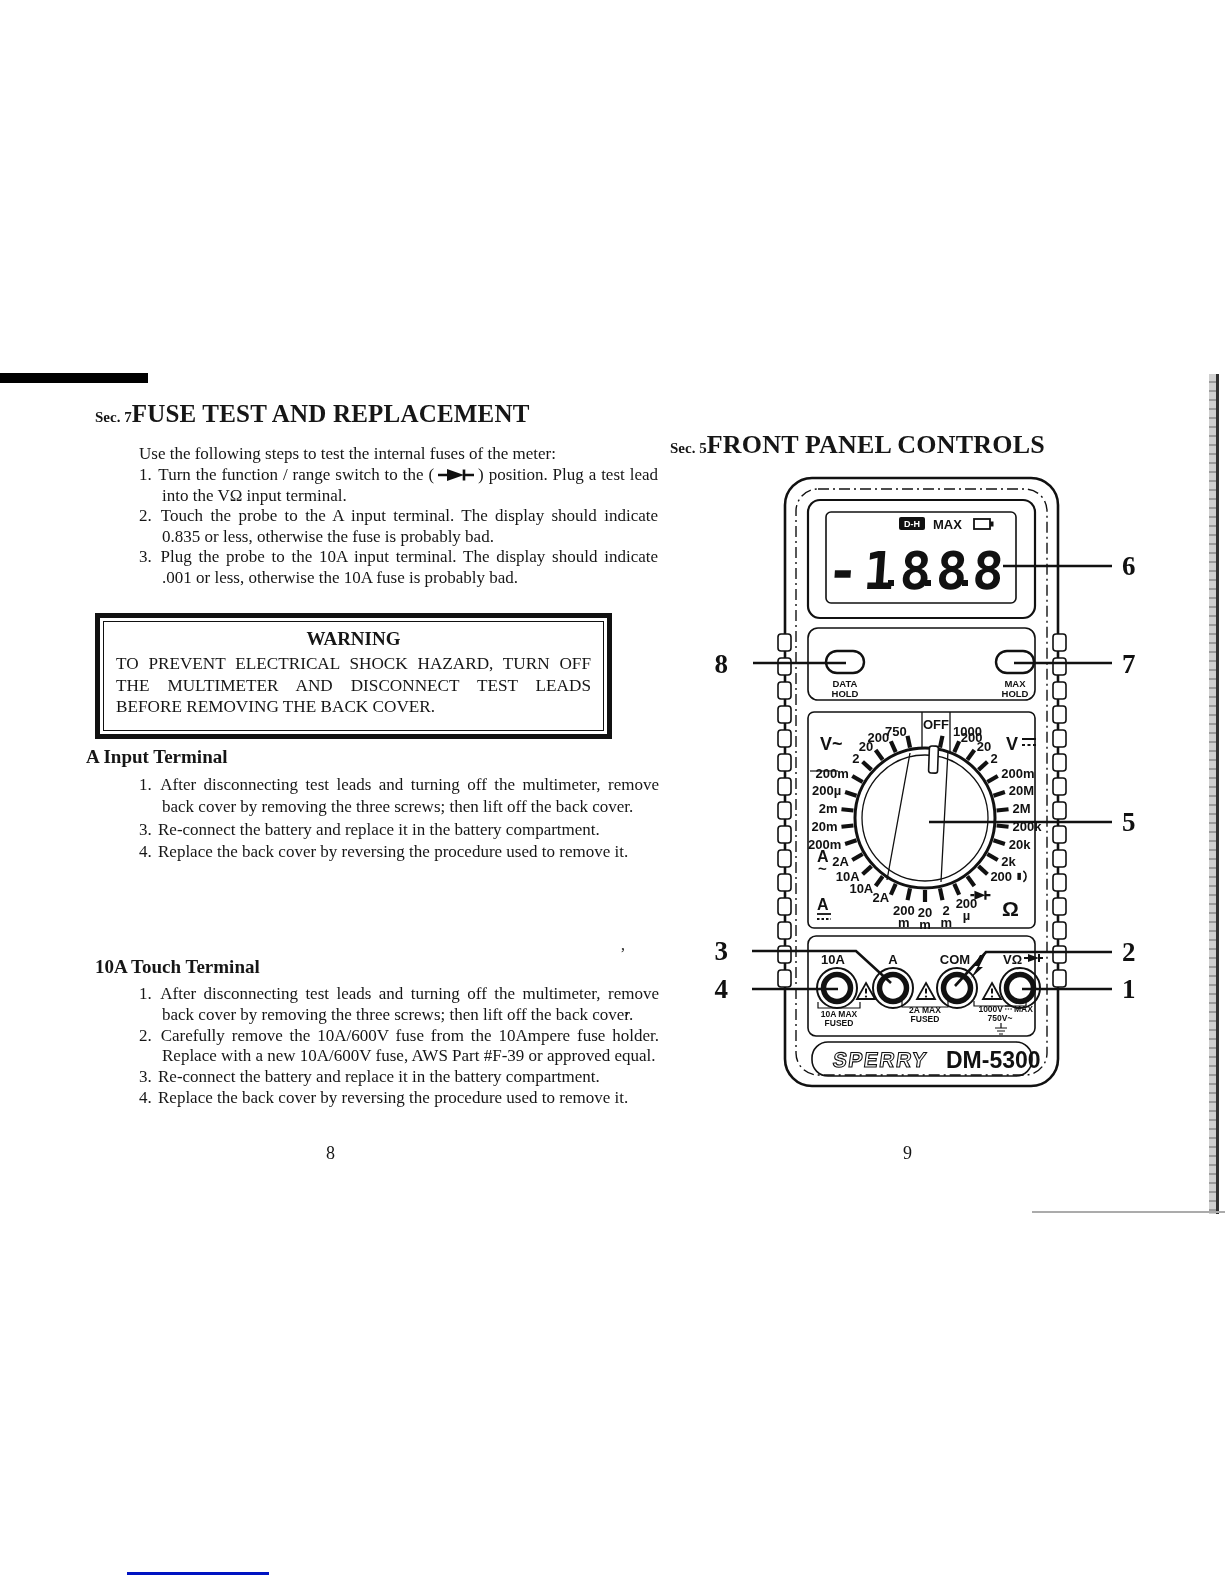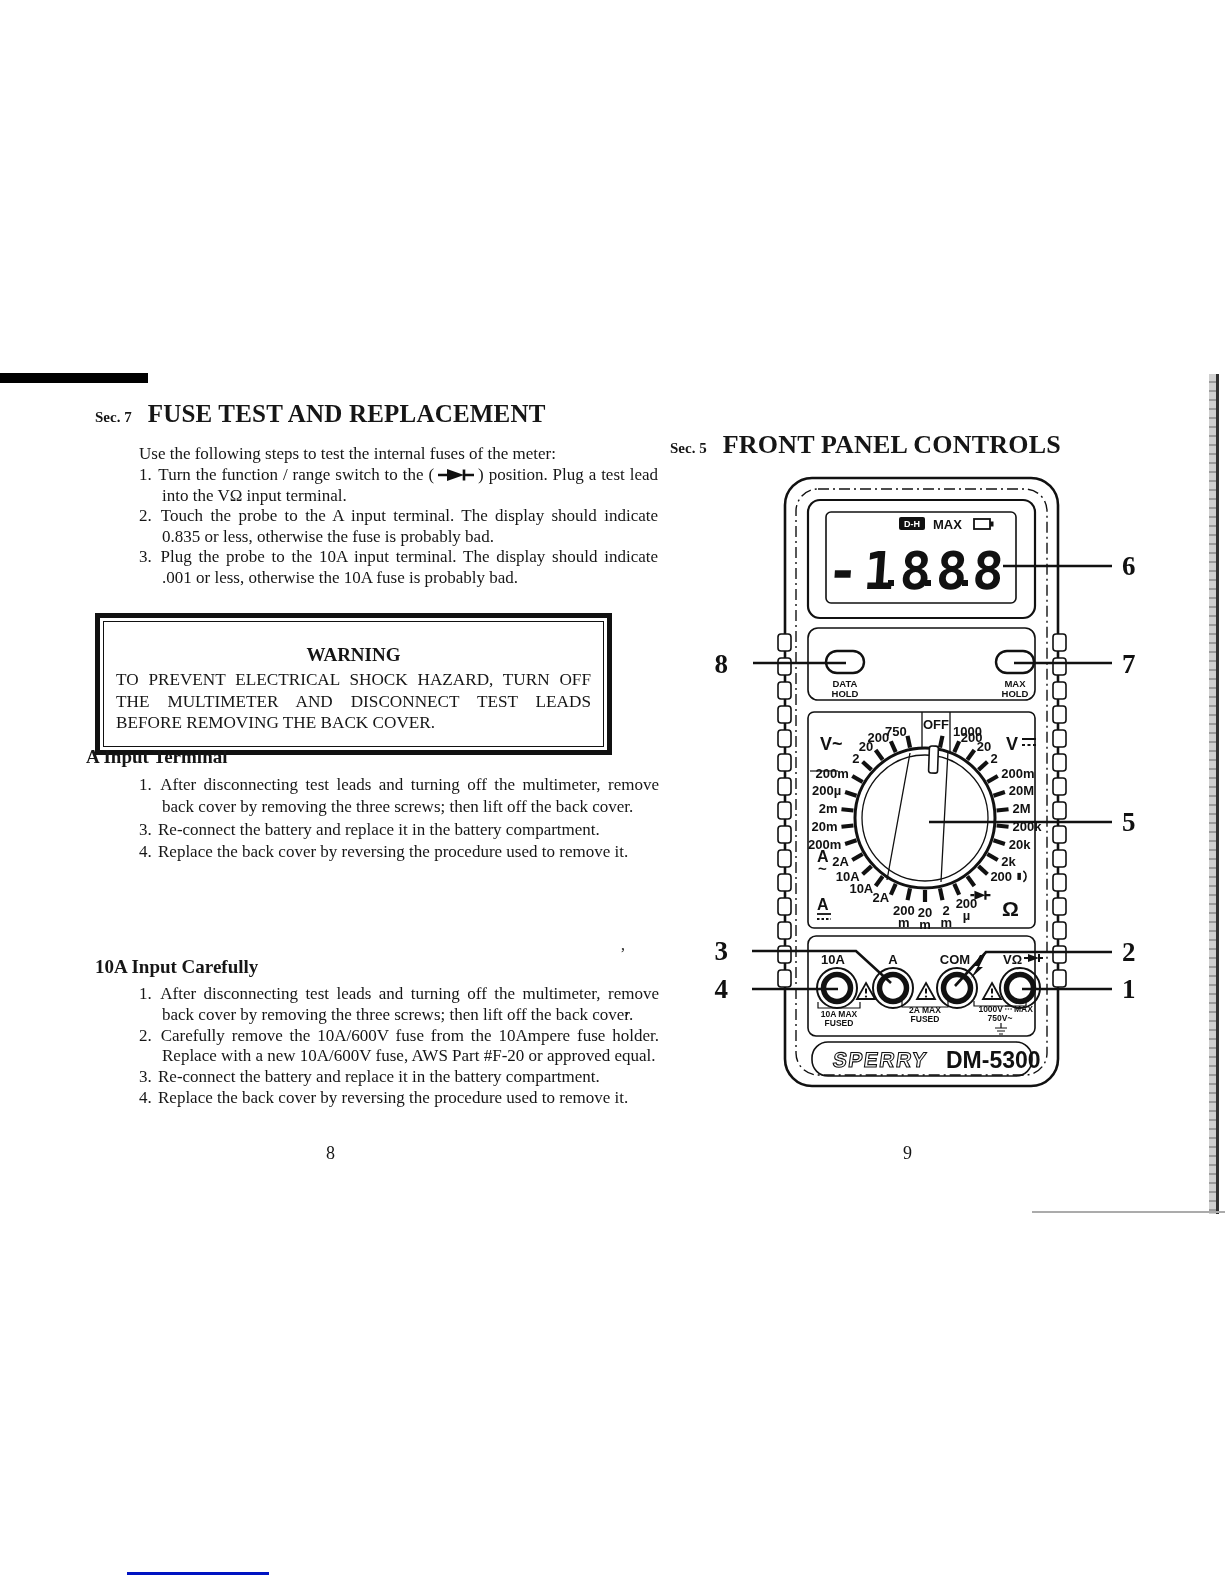--- a/index.html
+++ b/index.html
@@ -1,30 +1,30 @@
 <!DOCTYPE html>
 <html><head>
 <meta charset="utf-8">
 <style>
   html,body{margin:0;padding:0;}
   body{width:1225px;height:1585px;position:relative;background:#fff;
        font-family:"Liberation Serif", serif;color:#161616;overflow:hidden;}
   .abs{position:absolute;}
   
-  .headrow{display:flex;align-items:baseline;gap:16px;white-space:nowrap;}
+  .headrow{display:flex;align-items:baseline;white-space:nowrap;}
   .seclab{font-size:15px;font-weight:bold;}
   .bigtitle{font-size:25px;font-weight:bold;letter-spacing:.2px;}
   .body-text{font-size:17px;line-height:20.6px;margin-left:44px;}
   .hang{padding-left:23px;text-indent:-23px;text-align:justify;}
   .hang .n{padding-right:2px;}
   .a-lh{line-height:22.3px;}
   .t-lh{line-height:20.8px;}
   .subhead{font-size:19px;font-weight:bold;}
   .warn-outer{border:5px solid #111;padding:3px;}
-  .warn-inner{border:1.5px solid #111;padding:22px 12px 12px 12px;}
+  .warn-inner{border:1.5px solid #111;padding:6px 12px 12px 12px;}
   .warn-title{text-align:center;font-weight:bold;font-size:19px;margin-bottom:3px;}
   .warn-body{font-size:17.2px;line-height:21.6px;text-align:justify;}
   .pgnum{font-size:18px;}
   .diode-inline{vertical-align:-2px;margin:0 4px;}
   
   .bar-top{left:0;top:373px;width:148px;height:10px;background:#000;}
   .edge-band{left:1209px;top:374px;width:7px;height:840px;
      background:repeating-linear-gradient(180deg,#cfcfcf 0 7px,#9b9b9b 7px 9px);}
   .edge-line{left:1216px;top:374px;width:3px;height:840px;background:#2e2e2e;}
   .edge-foot{left:1032px;top:1211px;width:193px;height:2px;background:#ababab;}
@@ -74,24 +74,24 @@
   </div>
 </div>
 
 <div class="abs subhead" style="left:86px;top:746px;">A Input Terminal</div>
 <div class="abs body-text a-lh" style="left:95px;top:774px;width:520px;">
   <div class="hang"><span class="n">1.</span> <span>After disconnecting test leads and turning off the multimeter, remove back cover by removing the three screws; then lift off the back cover.</span></div>
   <div class="hang"><span class="n">3.</span> <span>Re-connect the battery and replace it in the battery compartment.</span></div>
   <div class="hang"><span class="n">4.</span> <span>Replace the back cover by reversing the procedure used to remove it.</span></div>
 </div>
 
-<div class="abs subhead" style="left:95px;top:956px;">10A Input Carefully</div>
+<div class="abs subhead" style="left:95px;top:956px;">10A Touch Terminal</div>
 <div class="abs body-text t-lh" style="left:95px;top:984px;width:520px;">
   <div class="hang"><span class="n">1.</span> <span>After disconnecting test leads and turning off the multimeter, remove back cover by removing the three screws; then lift off the back cover.</span></div>
-  <div class="hang"><span class="n">2.</span> <span>Carefully remove the 10A/600V fuse from the 10Ampere fuse holder. Replace with a new 10A/600V fuse, AWS Part #F-20 or approved equal.</span></div>
+  <div class="hang"><span class="n">2.</span> <span>Carefully remove the 10A/600V fuse from the 10Ampere fuse holder. Replace with a new 10A/600V fuse, AWS Part #F-39 or approved equal.</span></div>
   <div class="hang"><span class="n">3.</span> <span>Re-connect the battery and replace it in the battery compartment.</span></div>
   <div class="hang"><span class="n">4.</span> <span>Replace the back cover by reversing the procedure used to remove it.</span></div>
 </div>
 
 <div class="abs pgnum" style="left:326px;top:1143px;">8</div>
 
 <div class="abs headrow" style="left:670px;top:406px;">
   <span class="seclab">Sec. 5</span>
   <span class="bigtitle" style="font-size:26px;margin-top:24px;">FRONT PANEL CONTROLS</span>
 </div>

